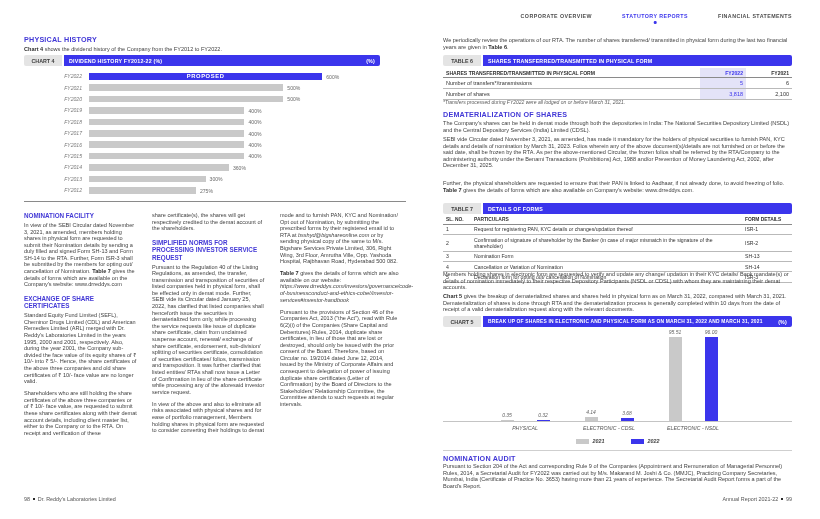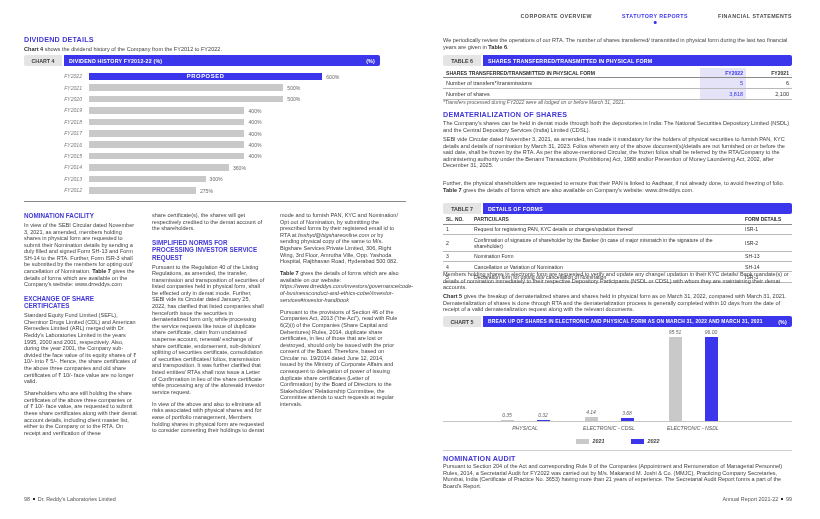--- a/index.html
+++ b/index.html
@@ -63,21 +63,21 @@
   .legtx{font-size:5.4px;font-style:italic;font-weight:bold;color:#3a3a3a;}
   .link{color:#3f3f3f;}
 </style>
 </head>
 <body>
 
 <div class="canvas">
 
   <section class="abs" style="left:0;top:0;width:420px;height:519px;">
 
-    <div class="abs h-big" style="left:24px;top:35px;">DIVIDEND DETAILS</div>
+    <div class="abs h-big" style="left:24px;top:35px;">PHYSICAL HISTORY</div>
 
     <div class="abs body-txt" style="left:24px;top:45.5px;width:370px;"><b>Chart 4</b><span> shows the dividend history of the Company from the FY2012 to FY2022.</span></div>
 
     <div class="abs hdrbar" style="left:24px;top:55px;width:356px;">
       <span class="pill">CHART 4</span>
       <span class="bluebar">
           <span>DIVIDEND HISTORY FY2012-22 (%)</span>
           <span>(%)</span>
         </span>
     </div>

